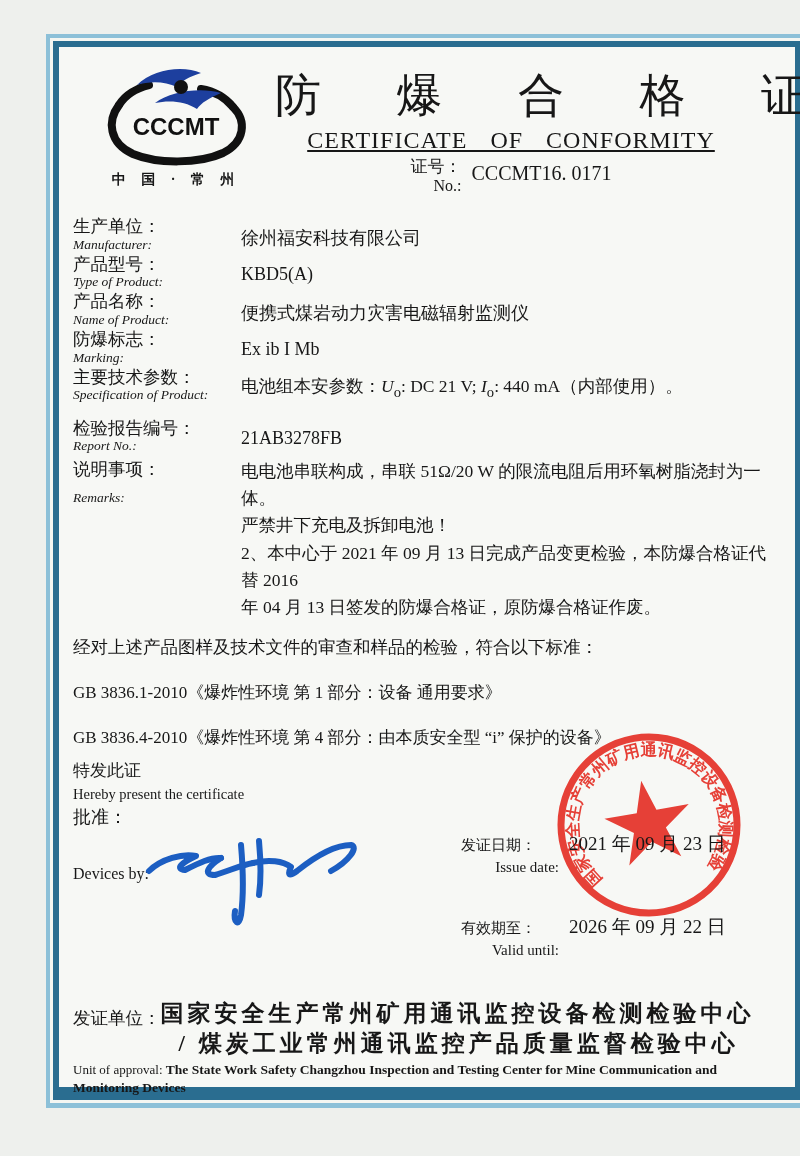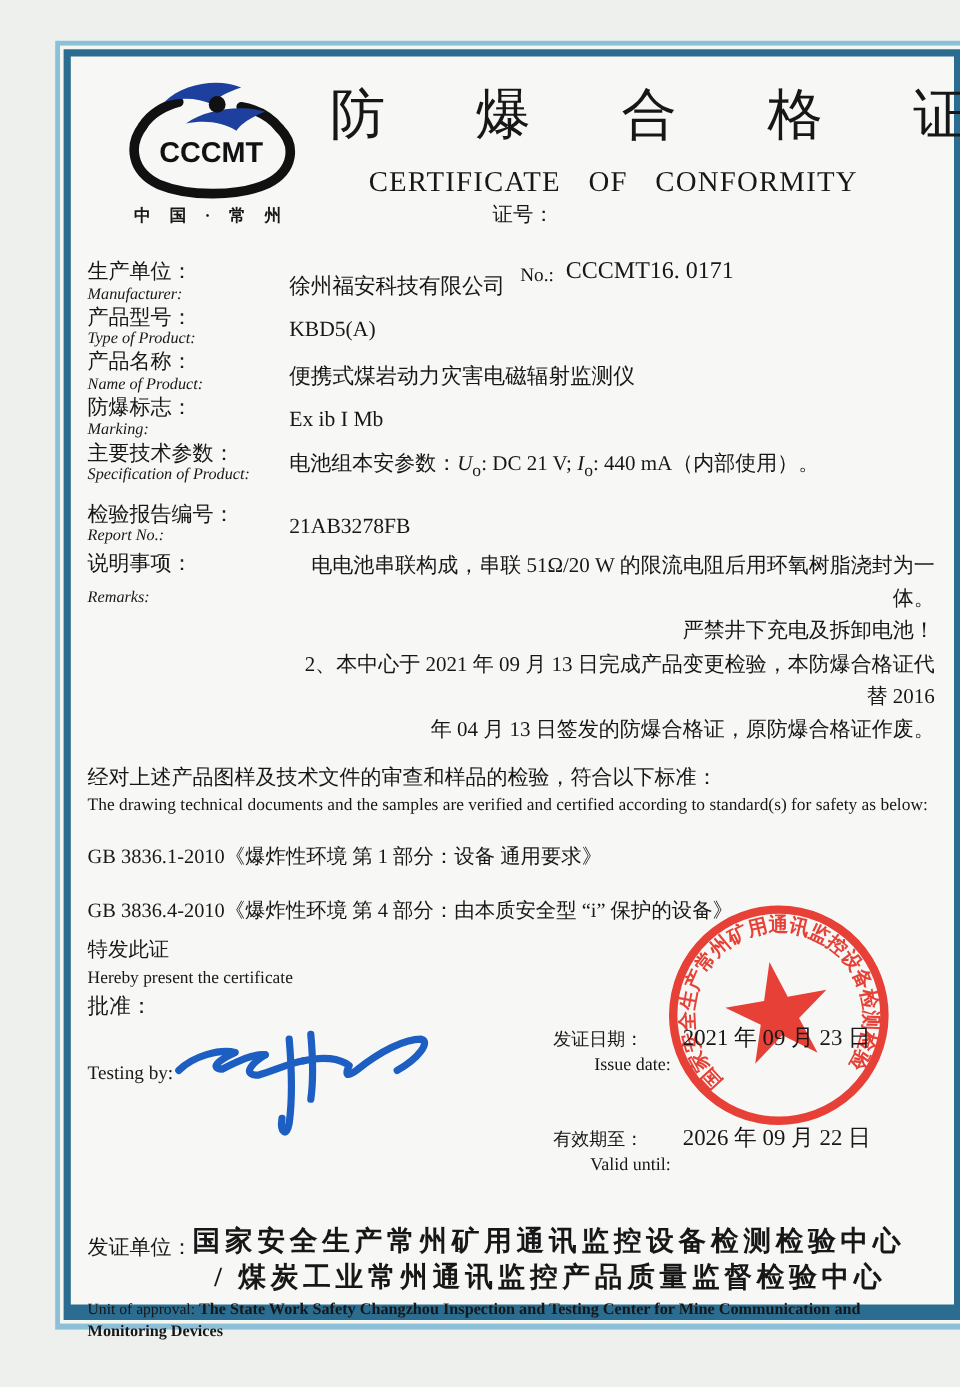--- a/index.html
+++ b/index.html
@@ -22,34 +22,34 @@
   }
   .content { position:relative; width:100%; height:100%; padding:10px 16px 6px 14px; }
 
   
   .header { position:relative; height:158px; }
   .logo-block { position:absolute; left:18px; top:6px; width:170px; text-align:center; }
   .logo-svg { display:block; margin:0 auto; }
   .logo-region { margin-top:4px; font-size:14px; letter-spacing:6px; font-weight:bold; }
   .title-wrap { margin-left:170px; text-align:center; padding-top:8px; }
   .title-cn { font-size:46px; font-weight:normal; letter-spacing:32px; text-indent:32px; white-space:nowrap; }
-  .title-en { margin-top:12px; font-size:24px; letter-spacing:1px; word-spacing:16px; }
-  .certno-row { margin-top:4px; display:flex; justify-content:center; align-items:flex-end; gap:10px; }
+  .title-en { margin-top:0; font-size:24px; letter-spacing:1px; word-spacing:16px;text-decoration:underline; }
+  .certno-row { margin-top:4px; display:flex; justify-content:center; align-items:flex-start; gap:10px; }
   .certno-labels { text-align:right; line-height:1.1; }
   .certno-cn { font-size:17px; }
-  .certno-en { font-size:16px;margin-top:32px; }
+  .certno-en { font-size:16px; }
   .certno-value { font-size:20px; padding-top:4px; }
 
   
   .fields { margin-top:2px; }
   .frow { display:flex; margin-bottom:3px; }
   .flabel { width:168px; flex:0 0 168px; line-height:1.12; }
   .flabel .cn { font-size:17.5px; }
   .flabel .en { font-size:13.5px;font-style:italic; }
-  .fvalue { font-size:18px; padding-top:9px;text-align:right; }
+  .fvalue { font-size:18px; padding-top:9px; }
   .fvalue.spec { padding-top:6px; font-size:17.5px; }
 
   .report-row { margin-top:16px; }
   .remarks .fvalue { padding-top:2px; font-size:17.5px; line-height:1.55; }
 
   
   .standards { margin-top:14px; }
   .std-intro-cn { font-size:17.5px; }
   .std-intro-en { font-size:14.5px; margin-top:4px; }
   .std-item { font-size:17px; margin-top:22px; }
@@ -169,30 +169,29 @@
           <div>电电池串联构成，串联 51Ω/20 W 的限流电阻后用环氧树脂浇封为一体。</div>
           <div>严禁井下充电及拆卸电池！</div>
           <div>2、本中心于 2021 年 09 月 13 日完成产品变更检验，本防爆合格证代替 2016</div>
           <div>年 04 月 13 日签发的防爆合格证，原防爆合格证作废。</div>
         </div>
       </div>
     </div>
 
     <div class="standards">
       <div class="std-intro-cn">经对上述产品图样及技术文件的审查和样品的检验，符合以下标准：</div>
-      <div class="std-intro-en">The drawing technical documents and the samples are verified and certified according to standard(s) for safety as below:</div>
       <div class="std-item">GB 3836.1-2010《爆炸性环境 第 1 部分：设备 通用要求》</div>
       <div class="std-item">GB 3836.4-2010《爆炸性环境 第 4 部分：由本质安全型 “i” 保护的设备》</div>
       <div class="issue-cn">特发此证</div>
       <div class="issue-en">Hereby present the certificate</div>
     </div>
 
     <div class="approval">
       <div class="approve-cn">批准：</div>
-      <div class="issuedby-en">Testing by:</div>
+      <div class="issuedby-en">Devices by:</div>
 
       <svg class="signature" width="235" height="115" viewBox="0 0 235 115">
         <g fill="none" stroke="#1c5ec2" stroke-width="6" stroke-linecap="round" stroke-linejoin="round">
           <path d="M 8 48 C 20 36 42 30 55 33 C 40 40 34 46 44 47 C 58 40 70 34 80 35"></path>
           <path d="M 80 35 C 66 44 62 52 74 52 C 88 48 100 42 112 40"></path>
           <path d="M 100 22 C 102 45 103 70 100 92 C 98 104 92 100 94 88"></path>
           <path d="M 118 18 C 120 40 120 58 118 72"></path>
           <path d="M 112 40 C 128 36 142 38 150 44 C 146 52 148 54 156 48 C 176 32 196 22 210 22 C 218 24 208 38 190 48"></path>
         </g>
       </svg>

